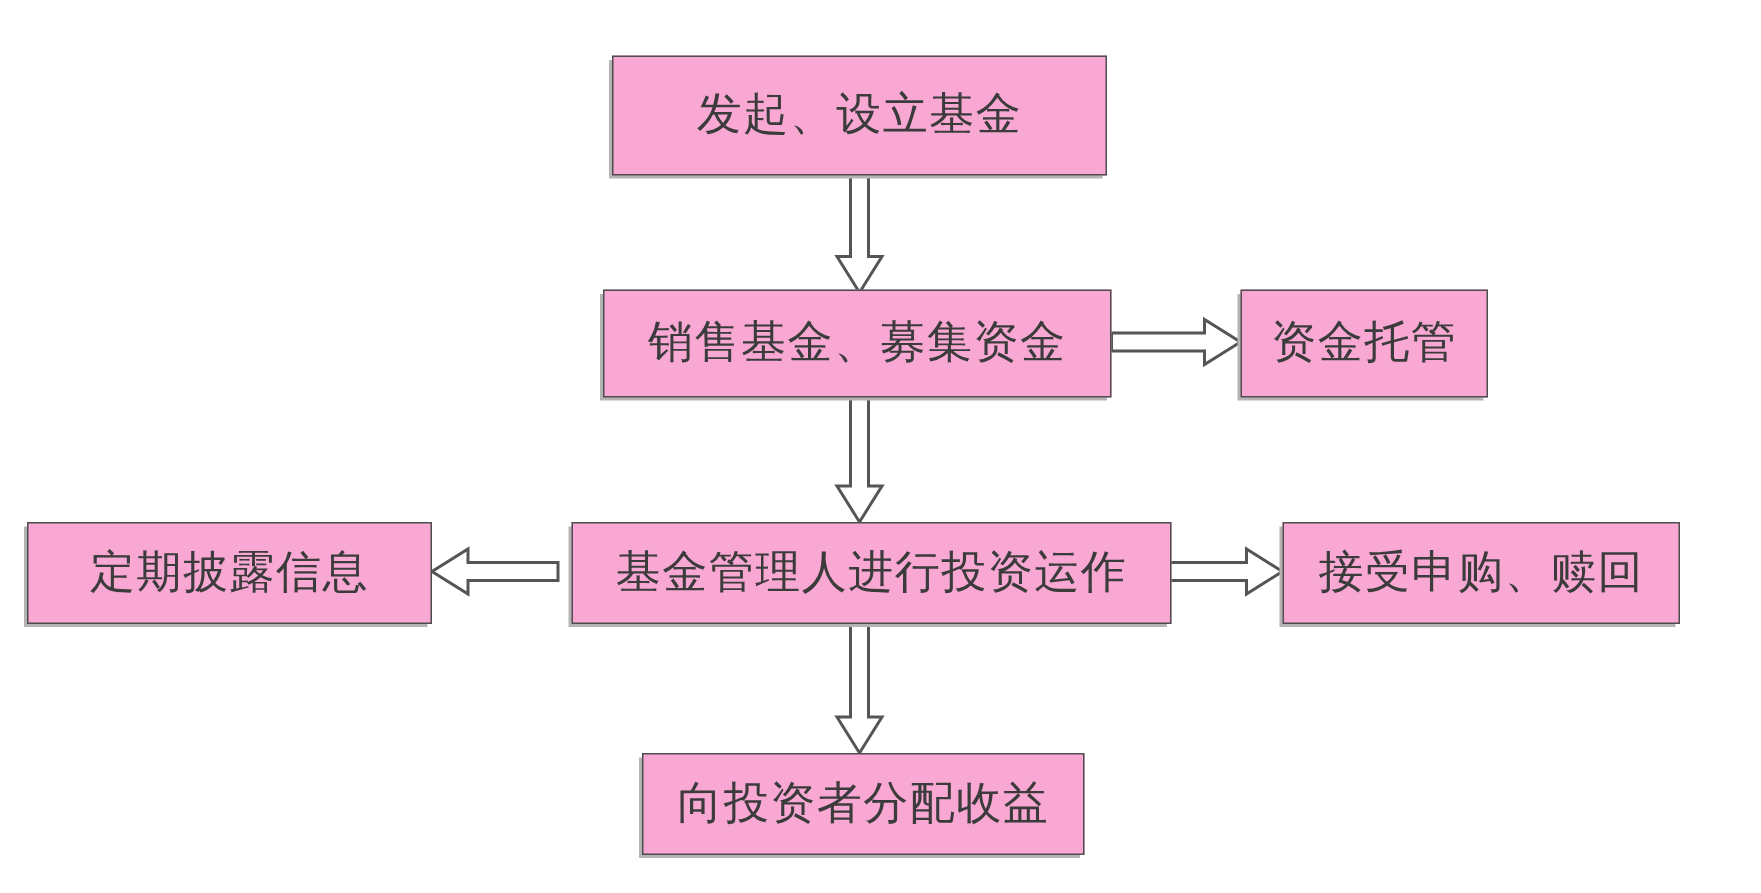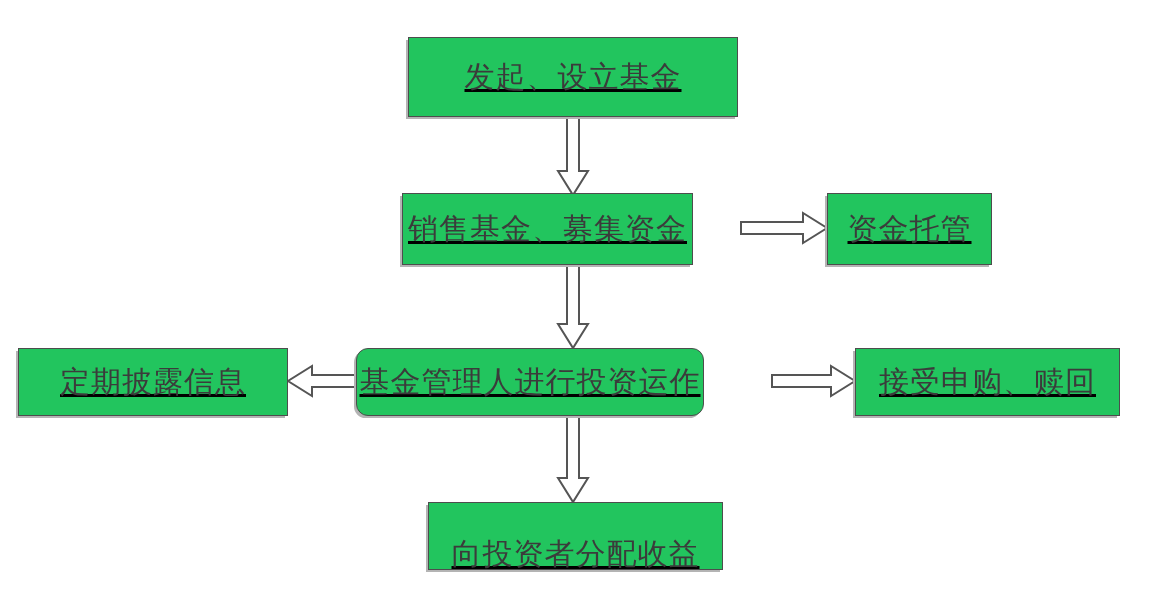--- a/index.html
+++ b/index.html
@@ -14,27 +14,26 @@
   #canvas {
     position: relative;
     width: 1174px;
     height: 595px;
     background: #ffffff;
     overflow: hidden;
   }
   .node {
     position: absolute;
     box-sizing: border-box;
-    background: #22c55e;
+    background: #f9a8d4;
     border: 1.5px solid #4d4d4d;
     box-shadow: -2.5px 2.5px 0 -0.5px #b4b4b4;
     display: flex;
     align-items: center;
     justify-content: center;
-    text-decoration: underline;
   }
   .node-label {
     font-family: "Liberation Serif", "DejaVu Serif", serif;
     font-size: 30px;
     line-height: 1;
     color: #3b3b3b;
     letter-spacing: 1px;
     white-space: nowrap;
     user-select: none;
   }
@@ -83,31 +82,31 @@
       </svg>
     </div>
     <div class="arrow" style="left: 558px; top: 416px; width: 30px; height: 86px;">
       <svg width="30" height="86" viewBox="0 0 30 86">
         <polygon points="9,0 21,0 21,62 30,62 15,86 0,62 9,62" class="arrow-body" fill="#ffffff" stroke="#555555"></polygon>
       </svg>
     </div>
     <div class="node" style="left: 408px; top: 37px; width: 330px; height: 80px; border-color: rgb(77, 77, 77); box-shadow: rgb(180, 180, 180) -2.5px 2.5px 0px -0.5px;">
       <span class="node-label" style="color: rgb(59, 59, 59);">发起、设立基金</span>
     </div>
-    <div class="node" style="left: 402px; top: 193px; width: 291px; height: 72px; border-color: rgb(77, 77, 77); box-shadow: rgb(180, 180, 180) -2.5px 2.5px 0px -0.5px;">
+    <div class="node" style="left: 402px; top: 193px; width: 339px; height: 72px; border-color: rgb(77, 77, 77); box-shadow: rgb(180, 180, 180) -2.5px 2.5px 0px -0.5px;">
       <span class="node-label" style="color: rgb(59, 59, 59);">销售基金、募集资金</span>
     </div>
     <div class="node" style="left: 827px; top: 193px; width: 165px; height: 72px; border-color: rgb(77, 77, 77); box-shadow: rgb(180, 180, 180) -2.5px 2.5px 0px -0.5px;">
       <span class="node-label" style="color: rgb(59, 59, 59);">资金托管</span>
     </div>
     <div class="node" style="left: 18px; top: 348px; width: 270px; height: 68px; border-color: rgb(77, 77, 77); box-shadow: rgb(180, 180, 180) -2.5px 2.5px 0px -0.5px;">
       <span class="node-label" style="color: rgb(59, 59, 59);">定期披露信息</span>
     </div>
-    <div class="node" style="left: 356px; top: 348px; width: 348px; height: 68px; border-color: rgb(77, 77, 77); box-shadow: rgb(180, 180, 180) -2.5px 2.5px 0px -0.5px; border-radius: 12px;">
+    <div class="node" style="left: 381px; top: 348px; width: 400px; height: 68px; border-color: rgb(77, 77, 77); box-shadow: rgb(180, 180, 180) -2.5px 2.5px 0px -0.5px;">
       <span class="node-label" style="color: rgb(59, 59, 59);">基金管理人进行投资运作</span>
     </div>
     <div class="node" style="left: 855px; top: 348px; width: 265px; height: 68px; border-color: rgb(77, 77, 77); box-shadow: rgb(180, 180, 180) -2.5px 2.5px 0px -0.5px; text-align: center;">
       <span class="node-label" style="color: rgb(59, 59, 59);">接受申购、赎回</span>
     </div>
-    <div class="node" style="left: 428px; top: 502px; width: 295px; height: 68px; border-color: rgb(77, 77, 77); box-shadow: rgb(180, 180, 180) -2.5px 2.5px 0px -0.5px; align-items: flex-end;">
+    <div class="node" style="left: 428px; top: 502px; width: 295px; height: 68px; border-color: rgb(77, 77, 77); box-shadow: rgb(180, 180, 180) -2.5px 2.5px 0px -0.5px;">
       <span class="node-label" style="color: rgb(59, 59, 59);">向投资者分配收益</span>
     </div>
   </div>
 
 </body></html>

